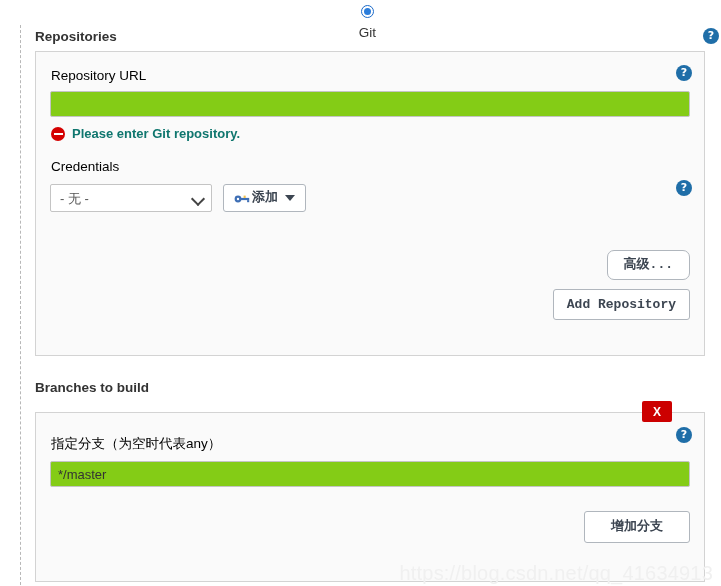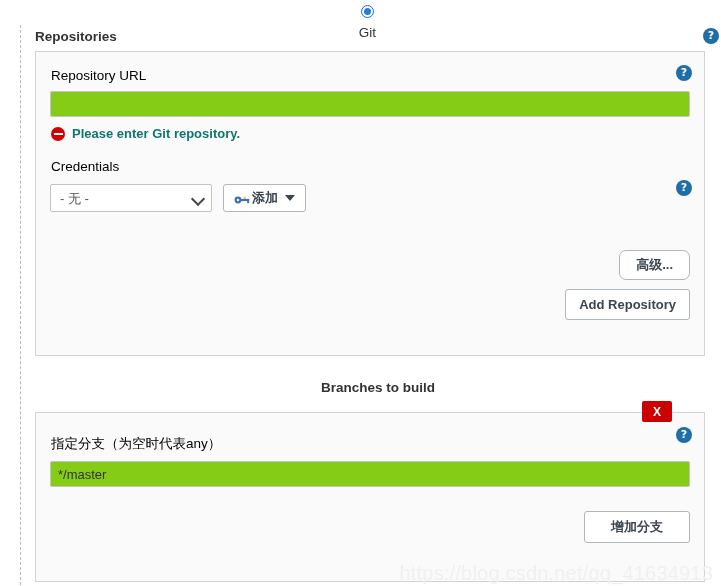--- a/index.html
+++ b/index.html
@@ -196,21 +196,21 @@
     border-bottom: 2px solid #444;
     transform: rotate(45deg);
     pointer-events: none;
   }
 
   .btn {
     border: 1px solid #b0b6bd;
     border-radius: 3px;
     background: #ffffff;
     color: #3c4551;
-    font-family: Liberation Sans, sans-serif;
+    font-family: Liberation Mono, monospace;
     font-size: 13px;
     font-weight: 600;
     padding: 6px 12px;
     cursor: pointer;
     white-space: nowrap;
     line-height: 1.2;
   }
   .btn-add-cred {
     display: inline-flex;
     align-items: center;
@@ -331,21 +331,21 @@
 
     <div class="btn-row-right" style="padding-top:38px;">
       <button class="btn" id="advanced-button">高级...</button>
     </div>
 
     <div class="btn-row-right" style="padding-top:9px;">
       <button class="btn" id="add-repository-button">Add Repository</button>
     </div>
   </div>
 
-  <div class="section-head" style="padding-top:24px;text-align:center;">
+  <div class="section-head" style="padding-top:24px;">
     <span>Branches to build</span>
   </div>
 
   <div class="panel" id="branches-panel">
 
     <button class="x-btn" style="right:32px; top:-12px;">X</button>
 
     <span class="help help-abs" style="right:12px; top:14px;">?</span>
 
     <div class="field-label">指定分支（为空时代表any）</div>

